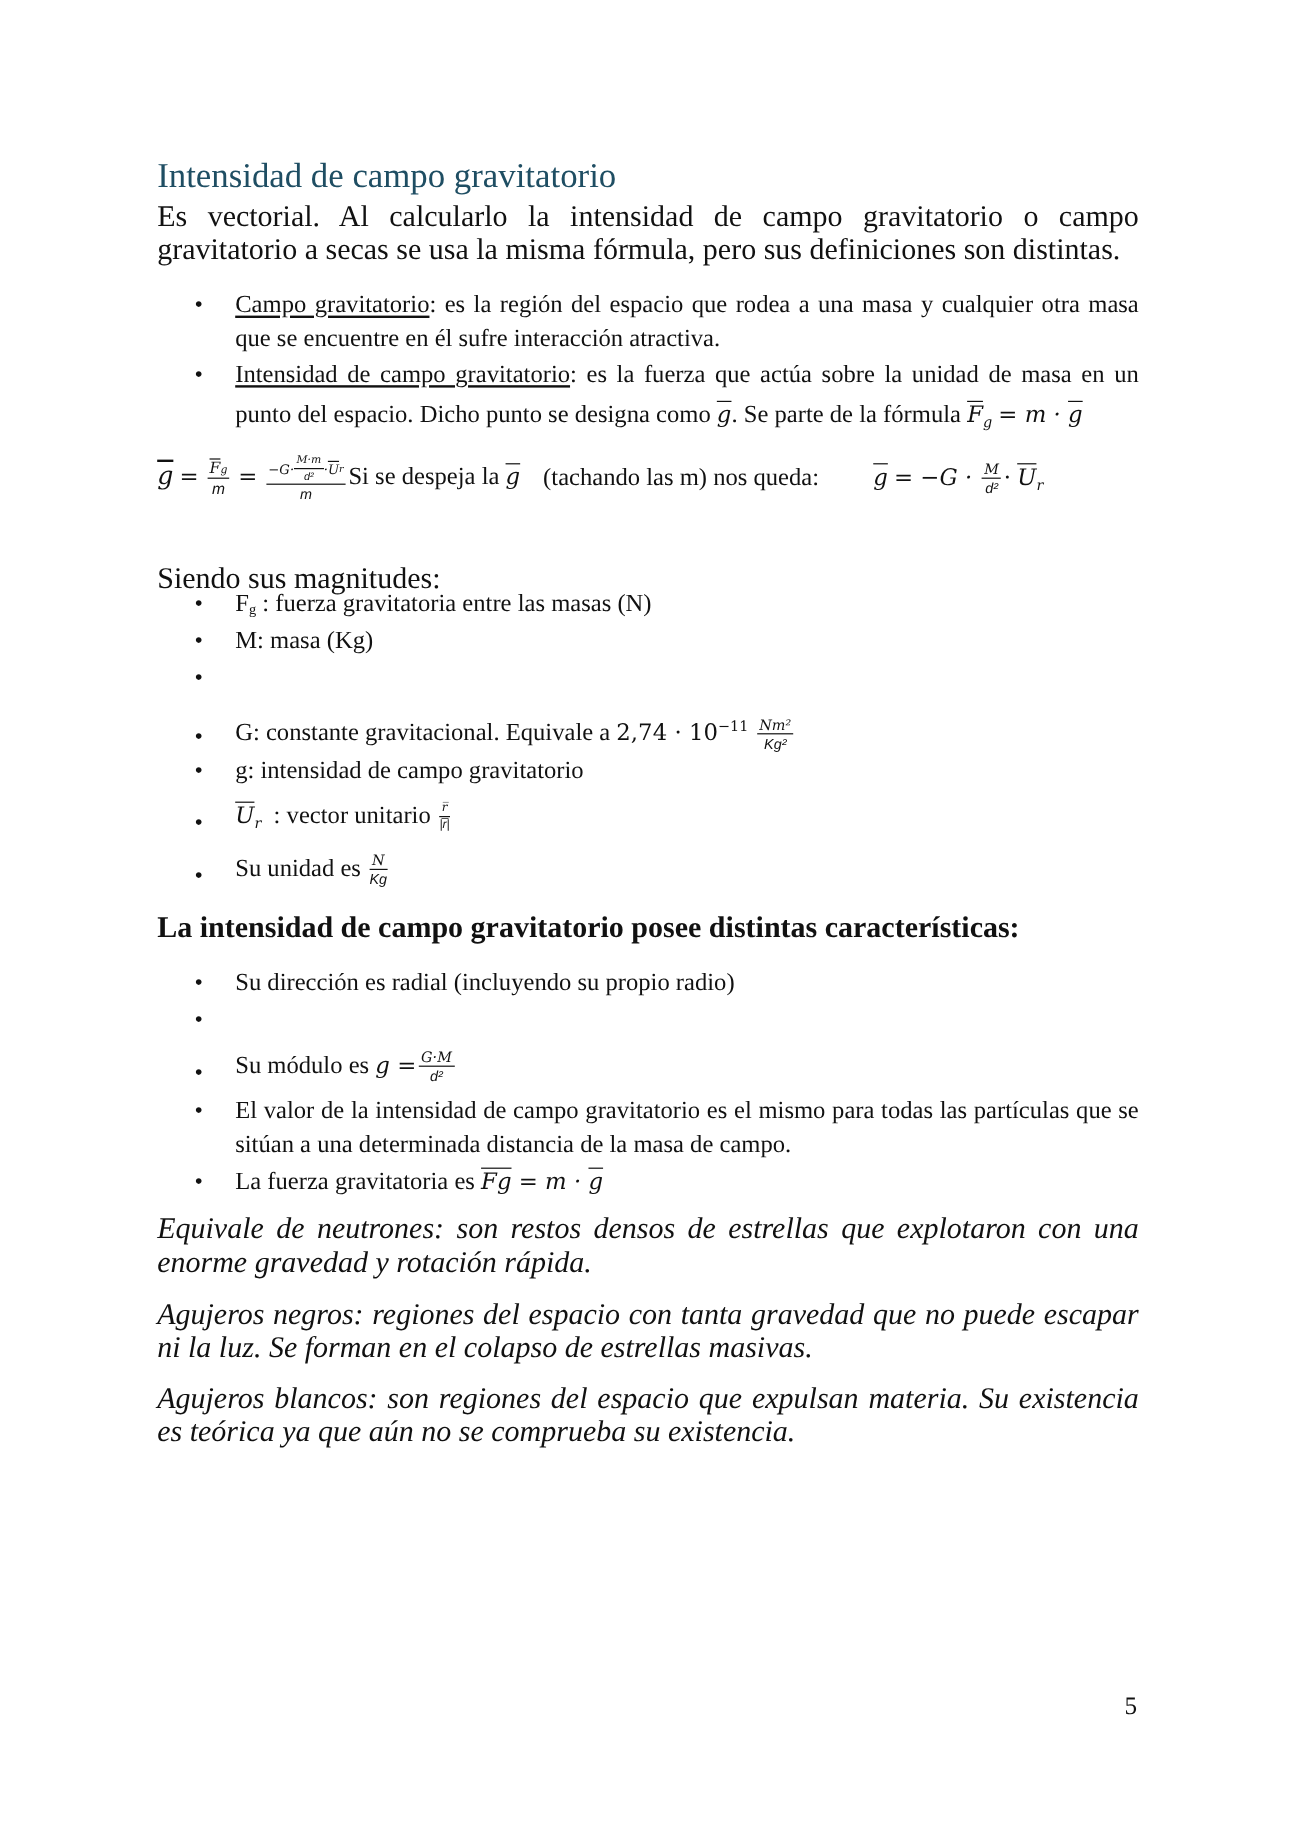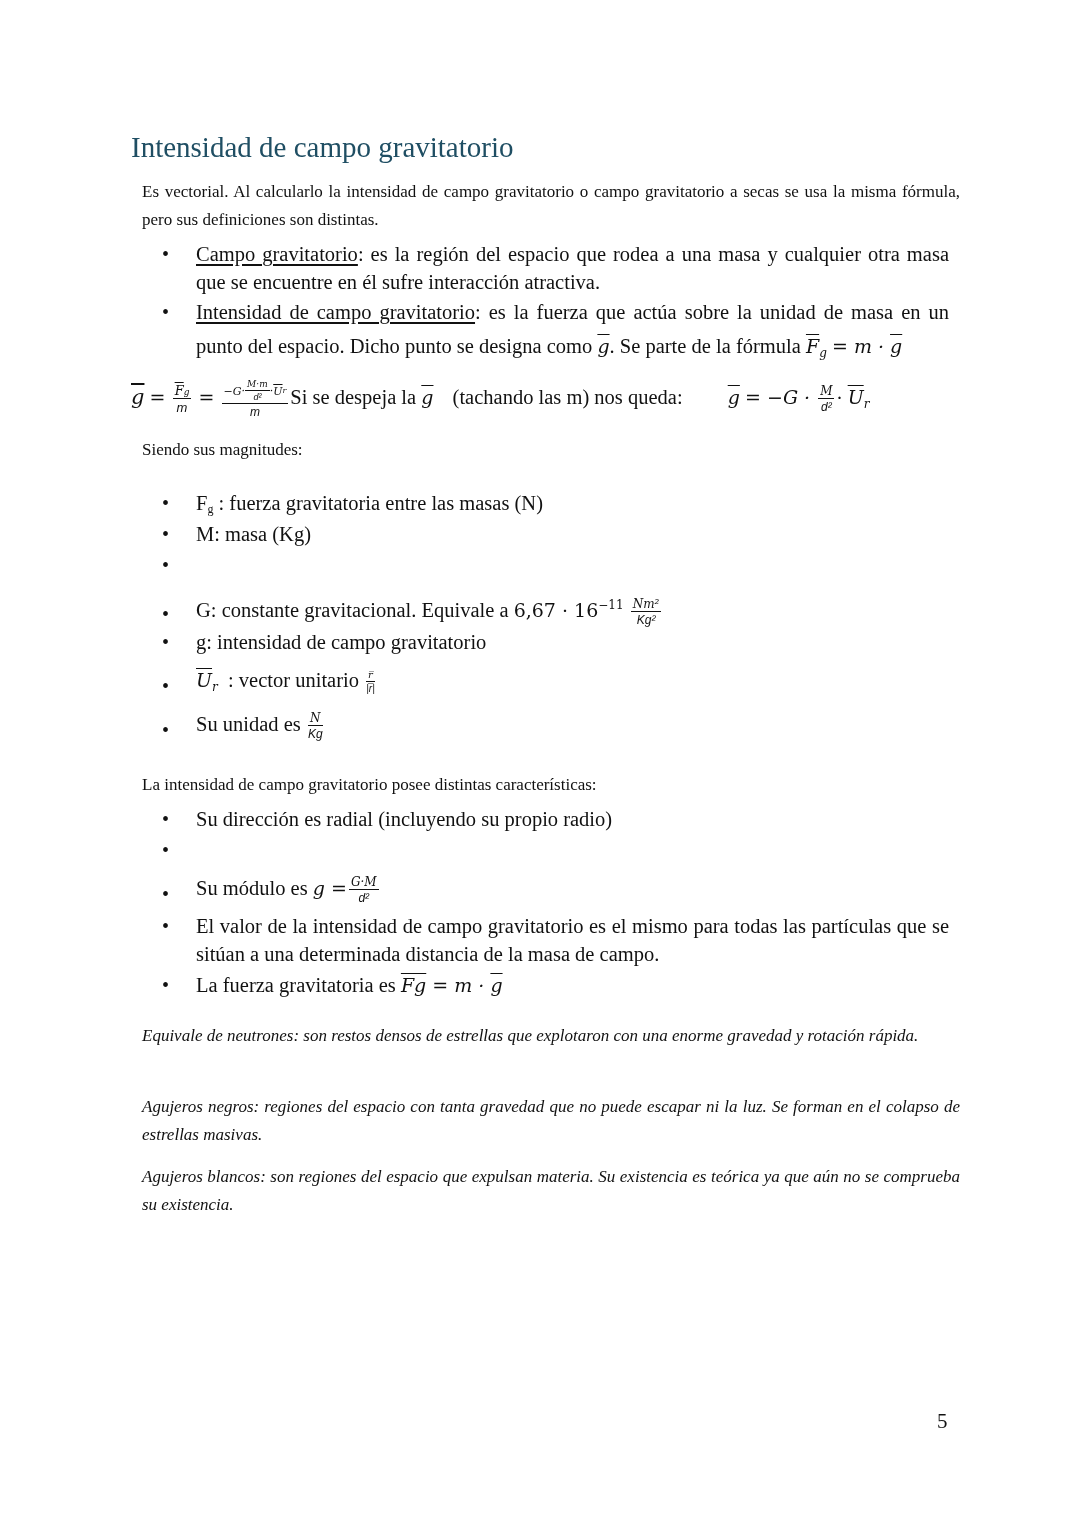--- a/index.html
+++ b/index.html
@@ -1,20 +1,20 @@
 <!DOCTYPE html>
 <html><head>
 <meta charset="utf-8">
 <style>
   html, body { margin: 0; padding: 0; background: #ffffff; }
   body { width: 1080px; height: 1527px; position: relative; overflow: hidden;
          font-family: "Liberation Serif", "DejaVu Serif", serif; color: #111; }
   .page { position: absolute; left: 131px; top: 0; width: 818px; }
   .heading { position: absolute; top: 128px; left: 0; font-size: 29px; color: #1f4e63; white-space: nowrap; line-height: 38px; }
-  .para { font-size: 17px; line-height: 28px; text-align: justify; margin: 11px; }
+  .para { font-size: 25px; line-height: 28px; text-align: justify; margin: 0; }
   .abs { position: absolute; left: 0; width: 818px; }
   ul.bul { list-style: none; margin: 0; padding: 0; }
   ul.bul li { position: relative; padding-left: 65px; font-size: 20.5px; line-height: 28px; text-align: justify; }
   ul.bul li .dot { position: absolute; left: 31px; top: 0; font-size: 20px; }
   .u { text-decoration: underline; text-underline-offset: 3px; }
   .m { font-family: "DejaVu Serif", serif; font-style: italic; font-size: 19px; }
   .mr { font-family: "DejaVu Serif", serif; font-size: 19px; }
   .ol { text-decoration: overline; }
   .frac { display: inline-flex; flex-direction: column; align-items: center; vertical-align: middle; line-height: 1; margin: 0 2px; }
   .frac .num { font-size: 12px; padding: 0 2px 1px; border-bottom: 1px solid #111; font-family: "DejaVu Serif", serif; font-style: italic; }
@@ -74,37 +74,37 @@
     <span style="margin-left:40px;">
       <span class="m ol">g</span>
       <span class="m">= −G · </span><span class="frac">
           <span class="num">M</span>
           <span class="den">d²</span>
         </span><span class="mr">·</span>
       <span class="m ol">U</span><span class="m sub">r</span>
     </span>
   </div>
 
-  <p class="para abs" style="top:425px;">Siendo sus magnitudes:</p>
+  <p class="para abs" style="top:469px;">Siendo sus magnitudes:</p>
 
   <ul class="bul abs" style="top:489px;">
     <li style="height:31px;">
       <span class="dot">•</span>
       <span>F</span><span style="font-size:12px; vertical-align:-3px;">g</span><span> : fuerza gravitatoria entre las masas (N)</span>
     </li>
     <li style="height:31px;">
       <span class="dot">•</span>
       <span>M: masa (Kg)</span>
     </li>
     <li style="height:31px;">
       <span class="dot">•</span>
     </li>
     <li style="height:46px; line-height:46px;">
       <span class="dot" style="top:9px;">•</span>
-      <span>G: constante gravitacional. Equivale a </span><span class="mr">6,67 · 16</span><span class="mr sup">−11</span>
+      <span>G: constante gravitacional. Equivale a </span><span class="mr">2,74 · 10</span><span class="mr sup">−11</span>
       <span class="frac">
           <span class="num">Nm²</span>
           <span class="den">Kg²</span>
         </span>
     </li>
     <li style="height:32px;">
       <span class="dot">•</span>
       <span>g: intensidad de campo gravitatorio</span>
     </li>
     <li style="height:44px; line-height:40px;">
@@ -116,21 +116,21 @@
     </li>
     <li style="height:40px; line-height:40px;">
       <span class="dot" style="top:6px;">•</span>
       <span>Su unidad es </span><span class="frac">
           <span class="num">N</span>
           <span class="den">Kg</span>
         </span>
     </li>
   </ul>
 
-  <p class="para abs" style="top:760px;">La intensidad de campo gravitatorio posee distintas características:</p>
+  <p class="para abs" style="top:760px;font-weight:bold;">La intensidad de campo gravitatorio posee distintas características:</p>
 
   <ul class="bul abs" style="top:805px;">
     <li style="height:31px;">
       <span class="dot">•</span>
       <span>Su dirección es radial (incluyendo su propio radio)</span>
     </li>
     <li style="height:31px;">
       <span class="dot">•</span>
     </li>
     <li style="height:42px; line-height:42px;">

